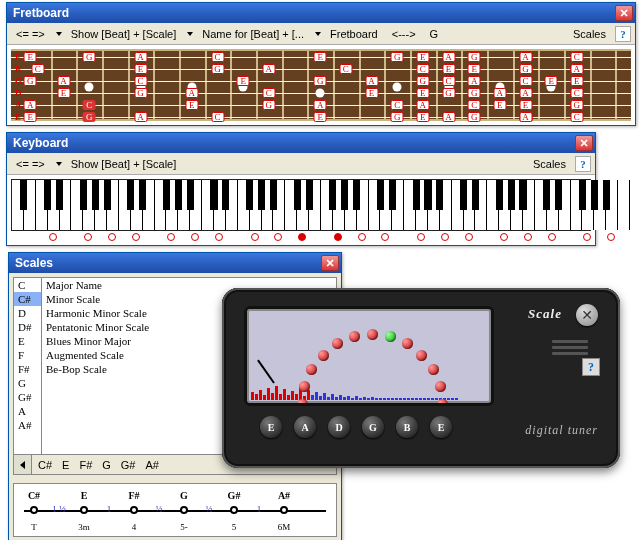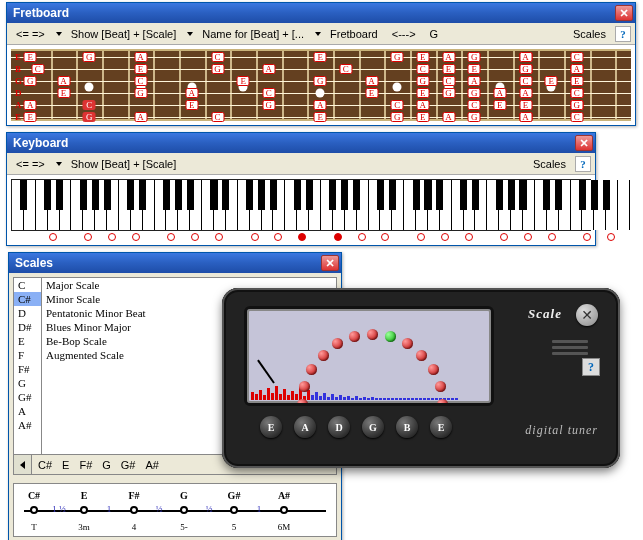--- a/index.html
+++ b/index.html
@@ -387,26 +387,27 @@
           <div class="sc-item">D#</div>
           <div class="sc-item">E</div>
           <div class="sc-item">F</div>
           <div class="sc-item">F#</div>
           <div class="sc-item">G</div>
           <div class="sc-item">G#</div>
           <div class="sc-item">A</div>
           <div class="sc-item">A#</div>
         </div>
       <div class="sc-col2" id="sc-scales">
-          <div class="sc-item">Major Scale</div>
+          <div class="sc-item">Major Name</div>
           <div class="sc-item">Minor Scale</div>
-          <div class="sc-item">Pentatonic Minor Beat</div>
+          <div class="sc-item">Harmonic Minor Scale</div>
+          <div class="sc-item">Pentatonic Minor Scale</div>
           <div class="sc-item">Blues Minor Major</div>
+          <div class="sc-item">Augmented Scale</div>
           <div class="sc-item">Be-Bop Scale</div>
-          <div class="sc-item">Augmented Scale</div>
         </div>
     </div>
     <div class="sc-tabs">
       <div class="tab0">
           <span class="lt"></span>
         </div>
       <div class="tabrest" id="sc-tabnotes">
           <span>C#</span>
           <span>E</span>
           <span>F#</span>

